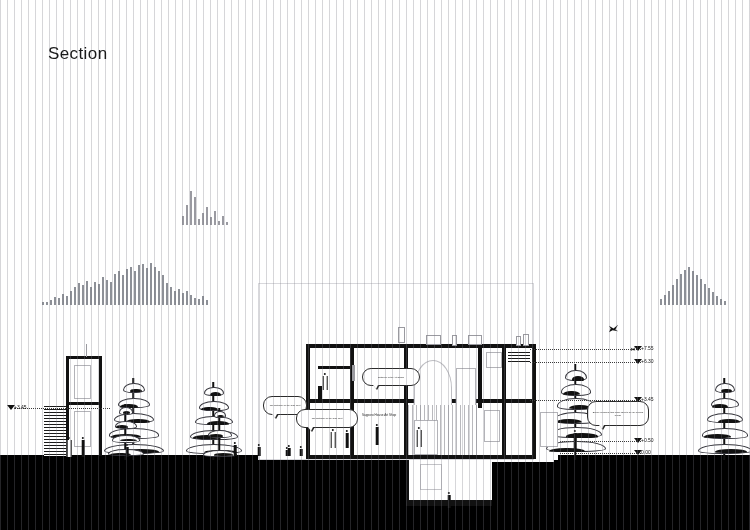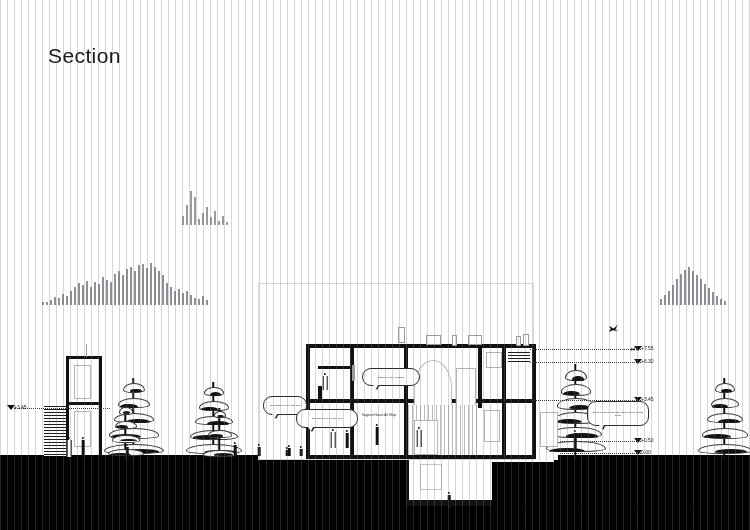--- a/index.html
+++ b/index.html
@@ -7,21 +7,21 @@
        font-family:"Liberation Sans",sans-serif;color:#111;}
 
   #stage{position:relative;width:750px;height:530px;background:#ffffff;overflow:hidden;}
 
   
   .paperlines{position:absolute;inset:0;pointer-events:none;z-index:40;
     background-image:repeating-linear-gradient(to right,
       rgba(120,120,130,.30) 0px, rgba(120,120,130,.30) 1px,
       rgba(255,255,255,0) 1px, rgba(255,255,255,0) 7px);}
 
-  .title{position:absolute;left:48px;top:44px;font-size:21px;letter-spacing:.4px;
+  .title{position:absolute;left:48px;top:44px;font-size:17px;letter-spacing:.4px;
          color:#1a1a1a;z-index:50;}
 
   
   .ground{position:absolute;left:0;top:455px;width:750px;height:75px;background:#000;z-index:20;}
   .basement-void{position:absolute;background:#fff;z-index:21;}
 
   
   .hills{position:absolute;bottom:0;display:flex;align-items:flex-end;gap:2px;z-index:5;}
   .hills i{display:block;width:2px;background:#8d9097;}
 

